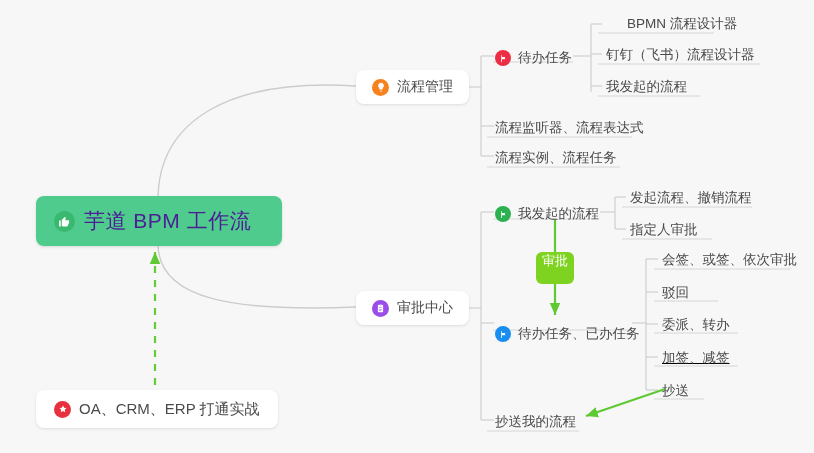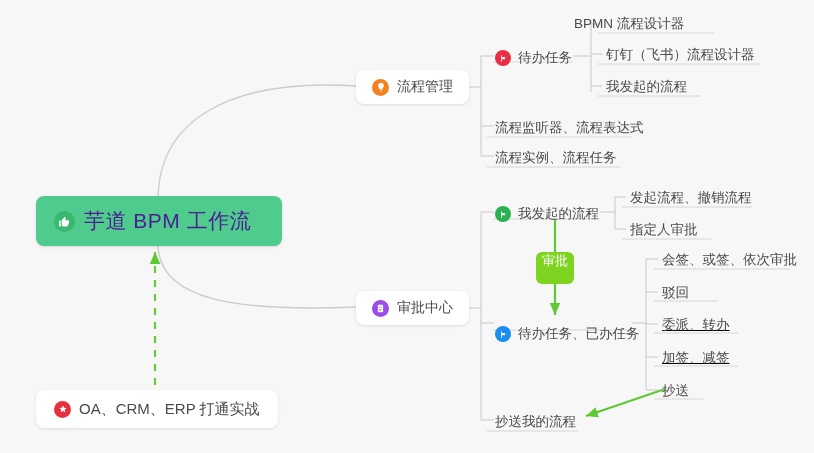--- a/index.html
+++ b/index.html
@@ -171,21 +171,21 @@
 
   <div class="node sub" style="left:493px;top:46px;">
     <span class="ic" style="background:#ec2d46;">
       <svg width="9" height="9" viewBox="0 0 24 24" fill="#ffffff">
         <path d="M6 3v18h2v-7h9l-1.8-3L17 8H8V3z"></path>
       </svg>
     </span>
     <span class="label">待办任务</span>
   </div>
 
-  <div class="node leaf" style="left:566px;top:12px;">
+  <div class="node leaf" style="left:619px;top:12px;">
     <span class="label">BPMN 流程设计器</span>
   </div>
   <div class="node leaf" style="left:598px;top:43px;">
     <span class="label">钉钉（飞书）流程设计器</span>
   </div>
   <div class="node leaf" style="left:598px;top:75px;">
     <span class="label">我发起的流程</span>
   </div>
 
   <div class="node leaf" style="left:487px;top:116px;">
@@ -228,21 +228,21 @@
     </span>
     <span class="label">待办任务、已办任务</span>
   </div>
 
   <div class="node leaf" style="left:654px;top:248px;">
     <span class="label">会签、或签、依次审批</span>
   </div>
   <div class="node leaf" style="left:654px;top:281px;">
     <span class="label">驳回</span>
   </div>
-  <div class="node leaf" style="left:654px;top:313px;text-decoration:underline;">
+  <div class="node leaf" style="left:654px;top:313px;">
     <span class="label">委派、转办</span>
   </div>
   <div class="node leaf" style="left:654px;top:346px;text-decoration:underline;">
     <span class="label">加签、减签</span>
   </div>
   <div class="node leaf" style="left:654px;top:379px;">
     <span class="label">抄送</span>
   </div>
 
   <div class="node leaf" style="left:487px;top:410px;">

